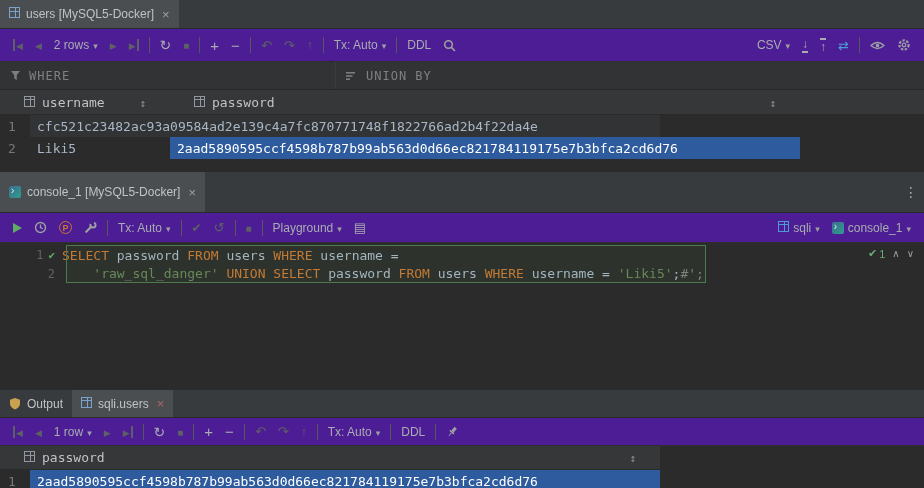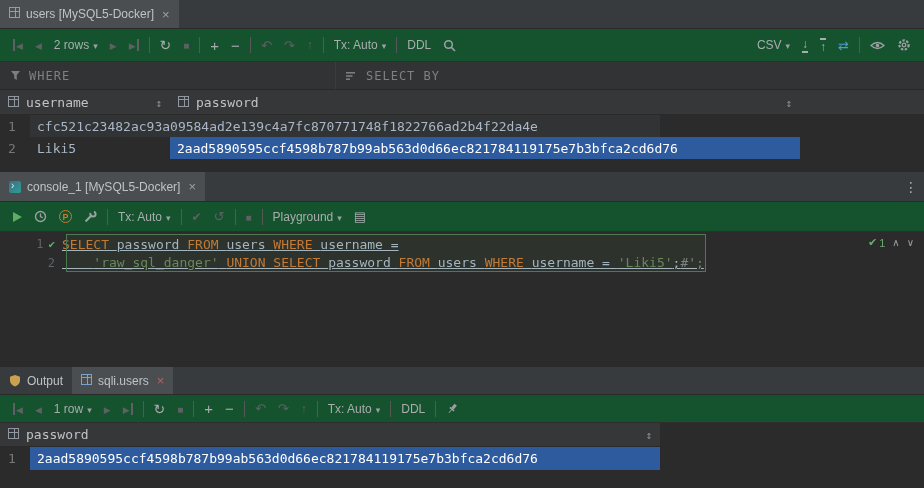--- a/index.html
+++ b/index.html
@@ -9,21 +9,21 @@
     background:#2b2b2b; font-family:"Liberation Sans","DejaVu Sans",sans-serif;
     color:#bbbbbb; font-size:12px; user-select:none;
   }
   .mono { font-family:"DejaVu Sans Mono",monospace; }
 
   
   .tabbar { display:flex; align-items:stretch; background:#383b3d; border-bottom:1px solid #2a2a2a; }
   .tab { display:flex; align-items:center; gap:6px; padding:0 9px; color:#bfc3c7; font-size:12px; }
   .tab.active { background:#4b4e50;align-items:center; }
   .tab .close { color:#9aa0a6; font-size:13px; margin-left:2px; }
-  .toolbar { display:flex; align-items:center; background:#14532d; padding:0 7px; border-bottom:1px solid #2e2e2e; }
+  .toolbar { display:flex; align-items:center; background:#4c1d95; padding:0 7px; border-bottom:1px solid #2e2e2e; }
   .tbtn { display:inline-flex; align-items:center; gap:4px; padding:2px 6px; color:#a9adb0; font-size:12px; }
   .tbtn.dim { color:#5d6164; }
   .sep { width:1px; height:16px; background:#55585a; margin:0 4px; display:inline-block; }
   .tb-right { margin-left:auto; display:flex; align-items:center; }
 
   
   .gl { font-style:normal; line-height:1; display:inline-block; }
   .gl-first { border-left:2px solid currentColor; padding-left:1px; }
   .gl-first::before { content:"◀"; font-size:9px; }
   .gl-prev::before { content:"◀"; font-size:9px; }
@@ -62,37 +62,37 @@
   .console-ic::before { content:"›"; position:absolute; left:2px; top:-1px; color:#d9f2ea; font-size:10px; }
 
   
   .filterbar { display:flex; align-items:stretch; background:#313335; border-bottom:1px solid #282828;
                color:#808080; font-size:12px; letter-spacing:1px; }
   .filter-sec { display:flex; align-items:center; gap:8px; padding:0 10px; }
   .filter-sec.where { width:336px; border-right:1px solid #3a3d3f; }
 
   
   .g-header { display:flex; background:#353739; border-bottom:1px solid #2a2a2a; color:#c0c3c6; }
-  .g-hcell { display:flex; align-items:center; gap:7px; padding:0 8px; font-size:13px; }
+  .g-hcell { display:flex; align-items:center; gap:7px; padding:0 24px; font-size:13px; }
   .g-hfill { flex:1; }
   .g-row { display:flex; background:#2b2b2b; color:#a9b7c6; font-size:13px; }
   .g-gut { width:30px; padding:0 6px 0 8px; color:#787878; display:flex; align-items:center; }
   .g-cell { display:flex; align-items:center; padding:0 7px; overflow:hidden; white-space:nowrap; }
   .col-hl { background:#313335; }
   .sel { background:#2d5b9e !important; color:#ffffff; }
   .g-fill { flex:1; background:#2b2b2b; }
 
   
   .editor { background:#2b2b2b; position:relative; padding-top:3px; }
   .ed-line { display:flex; height:18.5px; align-items:center; }
   .ed-gut { width:62px; display:flex; justify-content:flex-end; align-items:center; gap:5px;
             padding-right:7px; color:#606366; font-size:12px; }
   .gut-check { color:#5fad65; font-size:11px; }
   .gut-check::before { content:"✔"; }
-  .code { white-space:pre; font-family:"DejaVu Sans Mono",monospace; font-size:13px; color:#a9b7c6;text-decoration:underline; }
+  .code { white-space:pre; font-family:"DejaVu Sans Mono",monospace; font-size:13px; color:#a9b7c6; }
   .k { color:#cc7832; } .s { color:#6a8759; } .p { color:#a9b7c6; } .c { color:#808080; }
   .exec-box { position:absolute; left:66px; top:2px; width:640px; height:38px;
               border:1px solid #4e7a4f; background:rgba(90,150,90,0.07); pointer-events:none; }
   .result-nav { position:absolute; right:10px; top:4px; display:flex; align-items:center; gap:7px;
                 color:#9da0a2; font-size:11px; }
   .result-nav .ok { color:#6aab73; display:flex; align-items:center; gap:2px; }
   .result-nav .ok::before { content:"✔"; font-size:11px; }
 
   svg { display:block; }
 </style>
@@ -201,21 +201,21 @@
           <path d="M1 1 H10 L6.8 5 V10 L4.2 8.6 V5 Z" fill="#7a7e82"></path>
         </svg>
       <span>WHERE</span>
     </div>
     <div class="filter-sec">
       <svg width="12" height="10">
           <rect y="1" width="9" height="1.6" fill="#7a7e82"></rect>
           <rect y="4.2" width="6.5" height="1.6" fill="#7a7e82"></rect>
           <rect y="7.4" width="4" height="1.6" fill="#7a7e82"></rect>
         </svg>
-      <span>SELECT BY</span>
+      <span>UNION BY</span>
     </div>
   </div>
 
   <div class="g-header mono" style="height:25px;">
     <div class="g-hcell" style="width:170px;">
       <span style="color:#9097a0;"><span class="tbl-ic"></span></span>
       <span>username</span>
       <i class="gl gl-sort" style="margin-left:auto;"></i>
     </div>
     <div class="g-hcell" style="width:630px;">
@@ -231,21 +231,21 @@
     <div class="g-fill"></div>
   </div>
   <div class="g-row mono" style="height:22px;">
     <div class="g-gut">2</div>
     <div class="g-cell" style="width:140px;">Liki5</div>
     <div class="g-cell sel" style="width:630px;">2aad5890595ccf4598b787b99ab563d0d66ec821784119175e7b3bfca2cd6d76</div>
     <div class="g-fill"></div>
   </div>
   <div style="height:13px; background:#2b2b2b;"></div>
 
-  <div class="tabbar" style="height:30px;gap:18px;">
+  <div class="tabbar" style="height:41px;gap:18px;">
     <div class="tab active">
       <span class="console-ic"></span>
       <span>console_1 [MySQL5-Docker]</span>
       <span class="close">×</span>
     </div>
     <span class="tbtn" style="margin-left:auto; color:#a9adb0; align-self:center;">
         <i class="gl gl-dots"></i>
       </span>
   </div>
 
@@ -287,20 +287,32 @@
         <i class="gl gl-stop"></i>
       </span>
     <i class="sep"></i>
     <span class="tbtn">
         <span>Playground</span>
         <i class="gl gl-caret"></i>
       </span>
     <span class="tbtn">
         <i class="gl gl-params"></i>
       </span>
+    <div class="tb-right">
+      <span class="tbtn">
+        <span style="color:#4f9bd6;"><span class="tbl-ic"></span></span>
+        <span>sqli</span>
+          <i class="gl gl-caret"></i>
+      </span>
+      <span class="tbtn">
+        <span class="console-ic"></span>
+        <span>console_1</span>
+          <i class="gl gl-caret"></i>
+      </span>
+    </div>
   </div>
 
   <div class="editor" style="height:135px;">
     <div class="exec-box"></div>
     <div class="ed-line">
       <div class="ed-gut mono">
         <span>1</span>
         <span class="gut-check"></span>
       </div>
       <div class="code"><span class="k">SELECT </span><span class="p">password </span><span class="k">FROM </span><span class="p">users </span><span class="k">WHERE </span><span class="p">username =</span></div>
@@ -313,21 +325,21 @@
     </div>
     <div class="result-nav">
       <span class="ok">
           <span>1</span>
         </span>
       <i class="gl gl-chevup"></i>
       <i class="gl gl-chevdn"></i>
     </div>
   </div>
 
-  <div class="tabbar" style="height:28px;">
+  <div class="tabbar" style="height:28px;margin-top:12px;">
     <div class="tab">
       <svg width="12" height="13">
           <path d="M6 1 L11 2.8 V6.5 C11 9.6 8.9 11.6 6 12.5 C3.1 11.6 1 9.6 1 6.5 V2.8 Z" fill="#c9a14f"></path>
         </svg>
       <span>Output</span>
     </div>
     <div class="tab active">
       <span style="color:#7ba3c9;"><span class="tbl-ic"></span></span>
       <span>sqli.users</span>
       <span class="close" style="color:#b0666a;">×</span>

